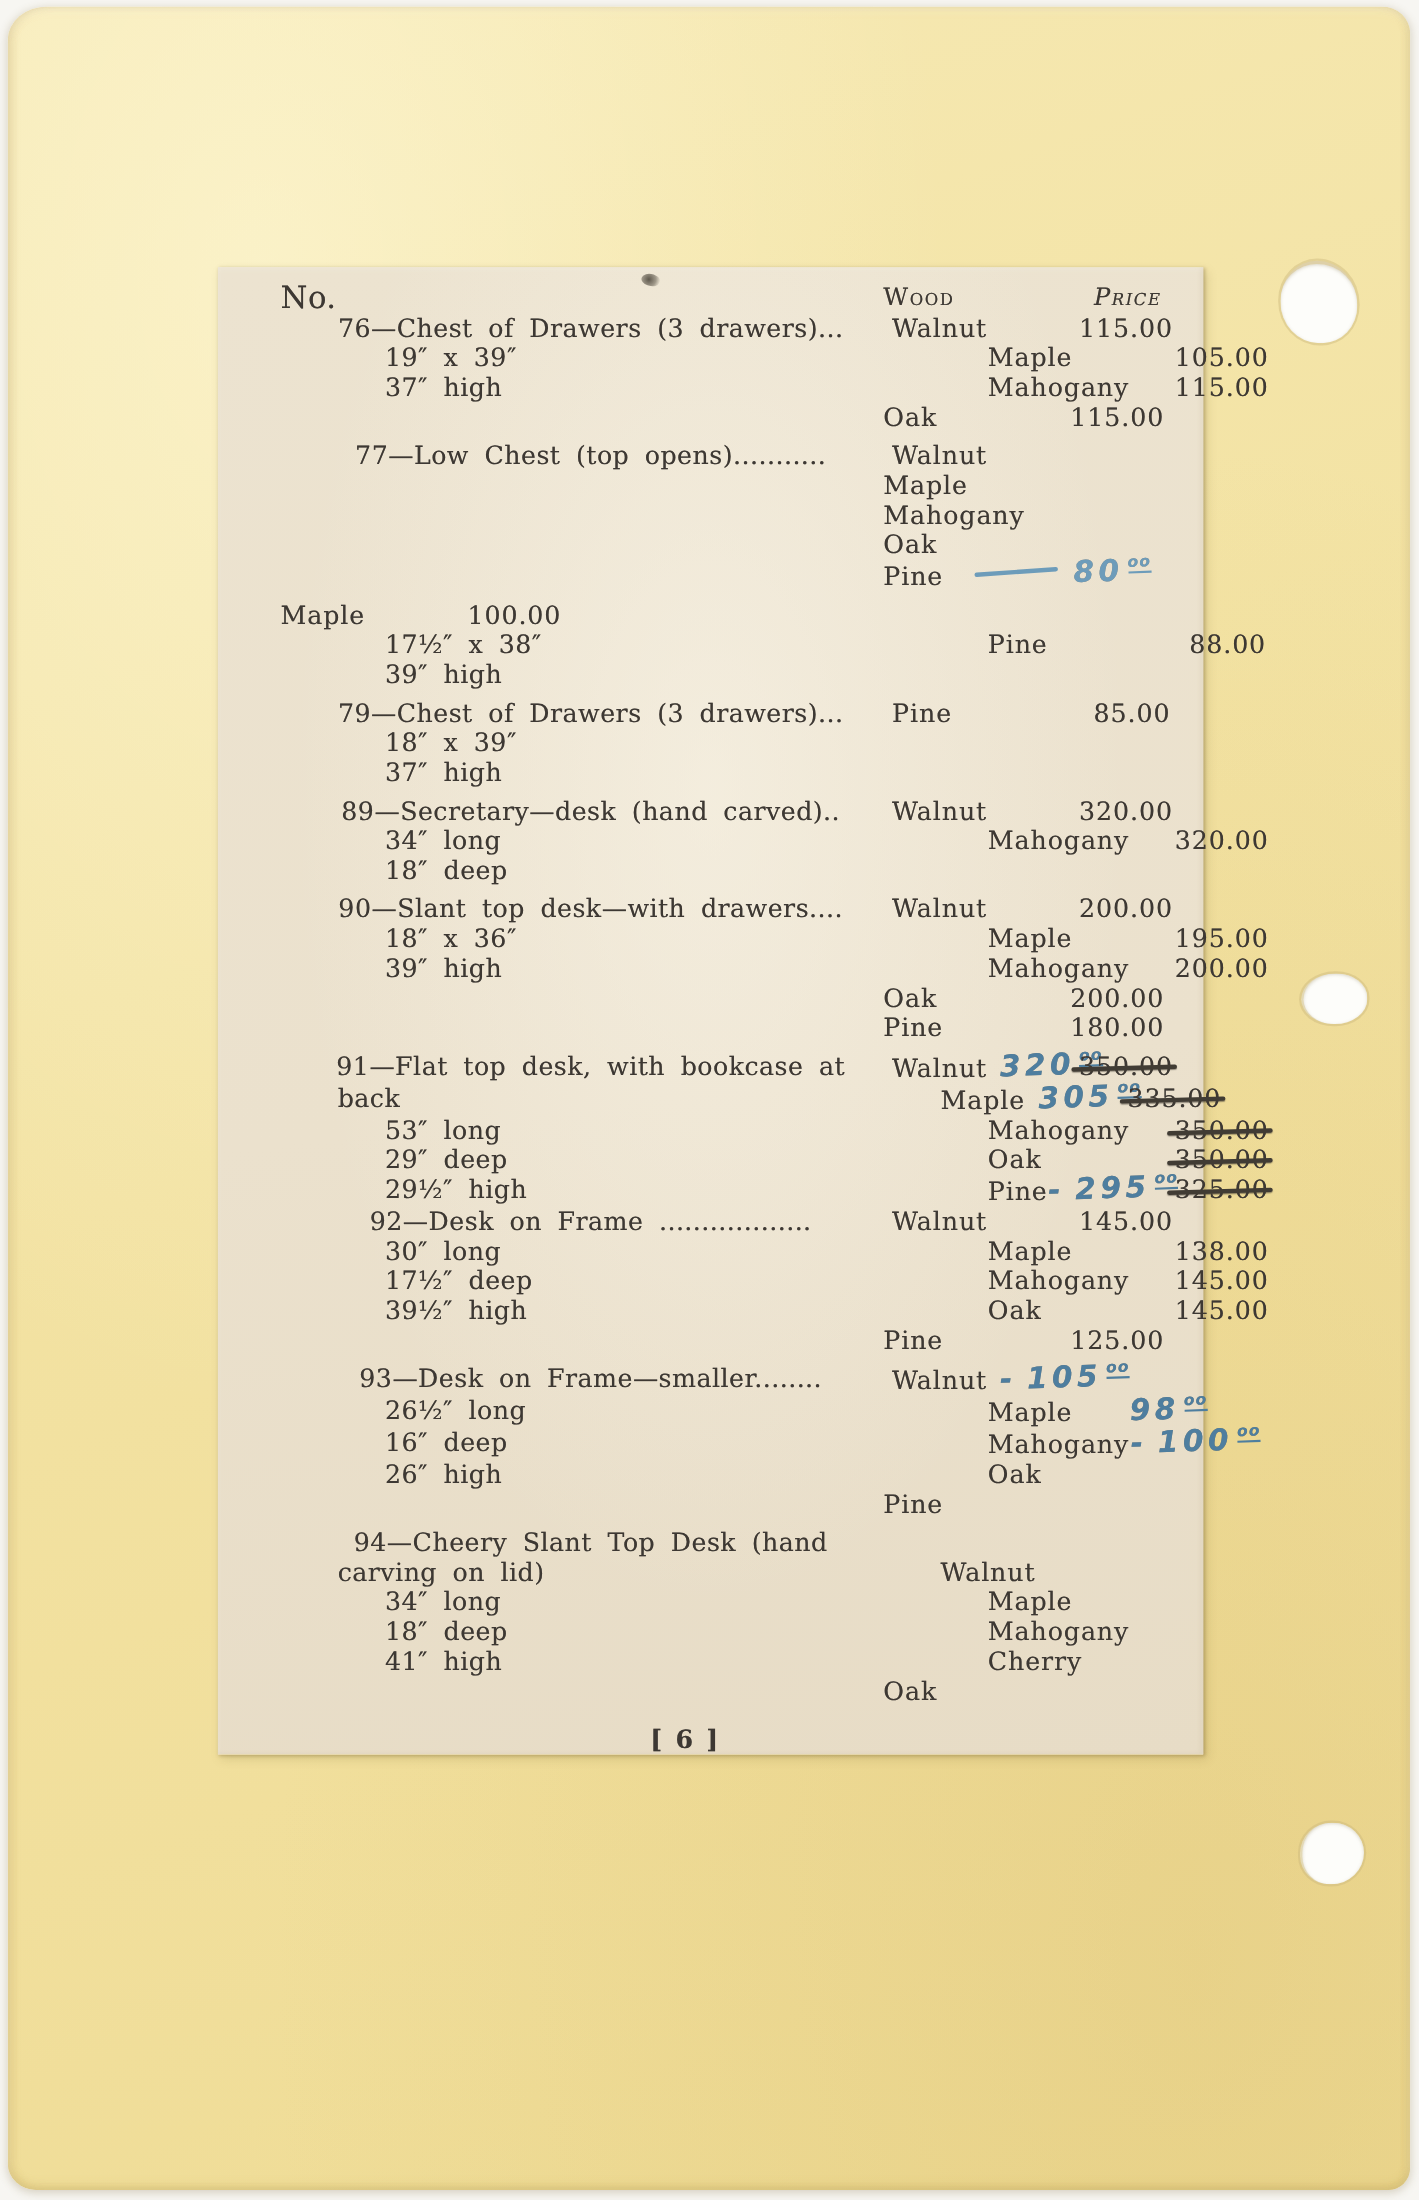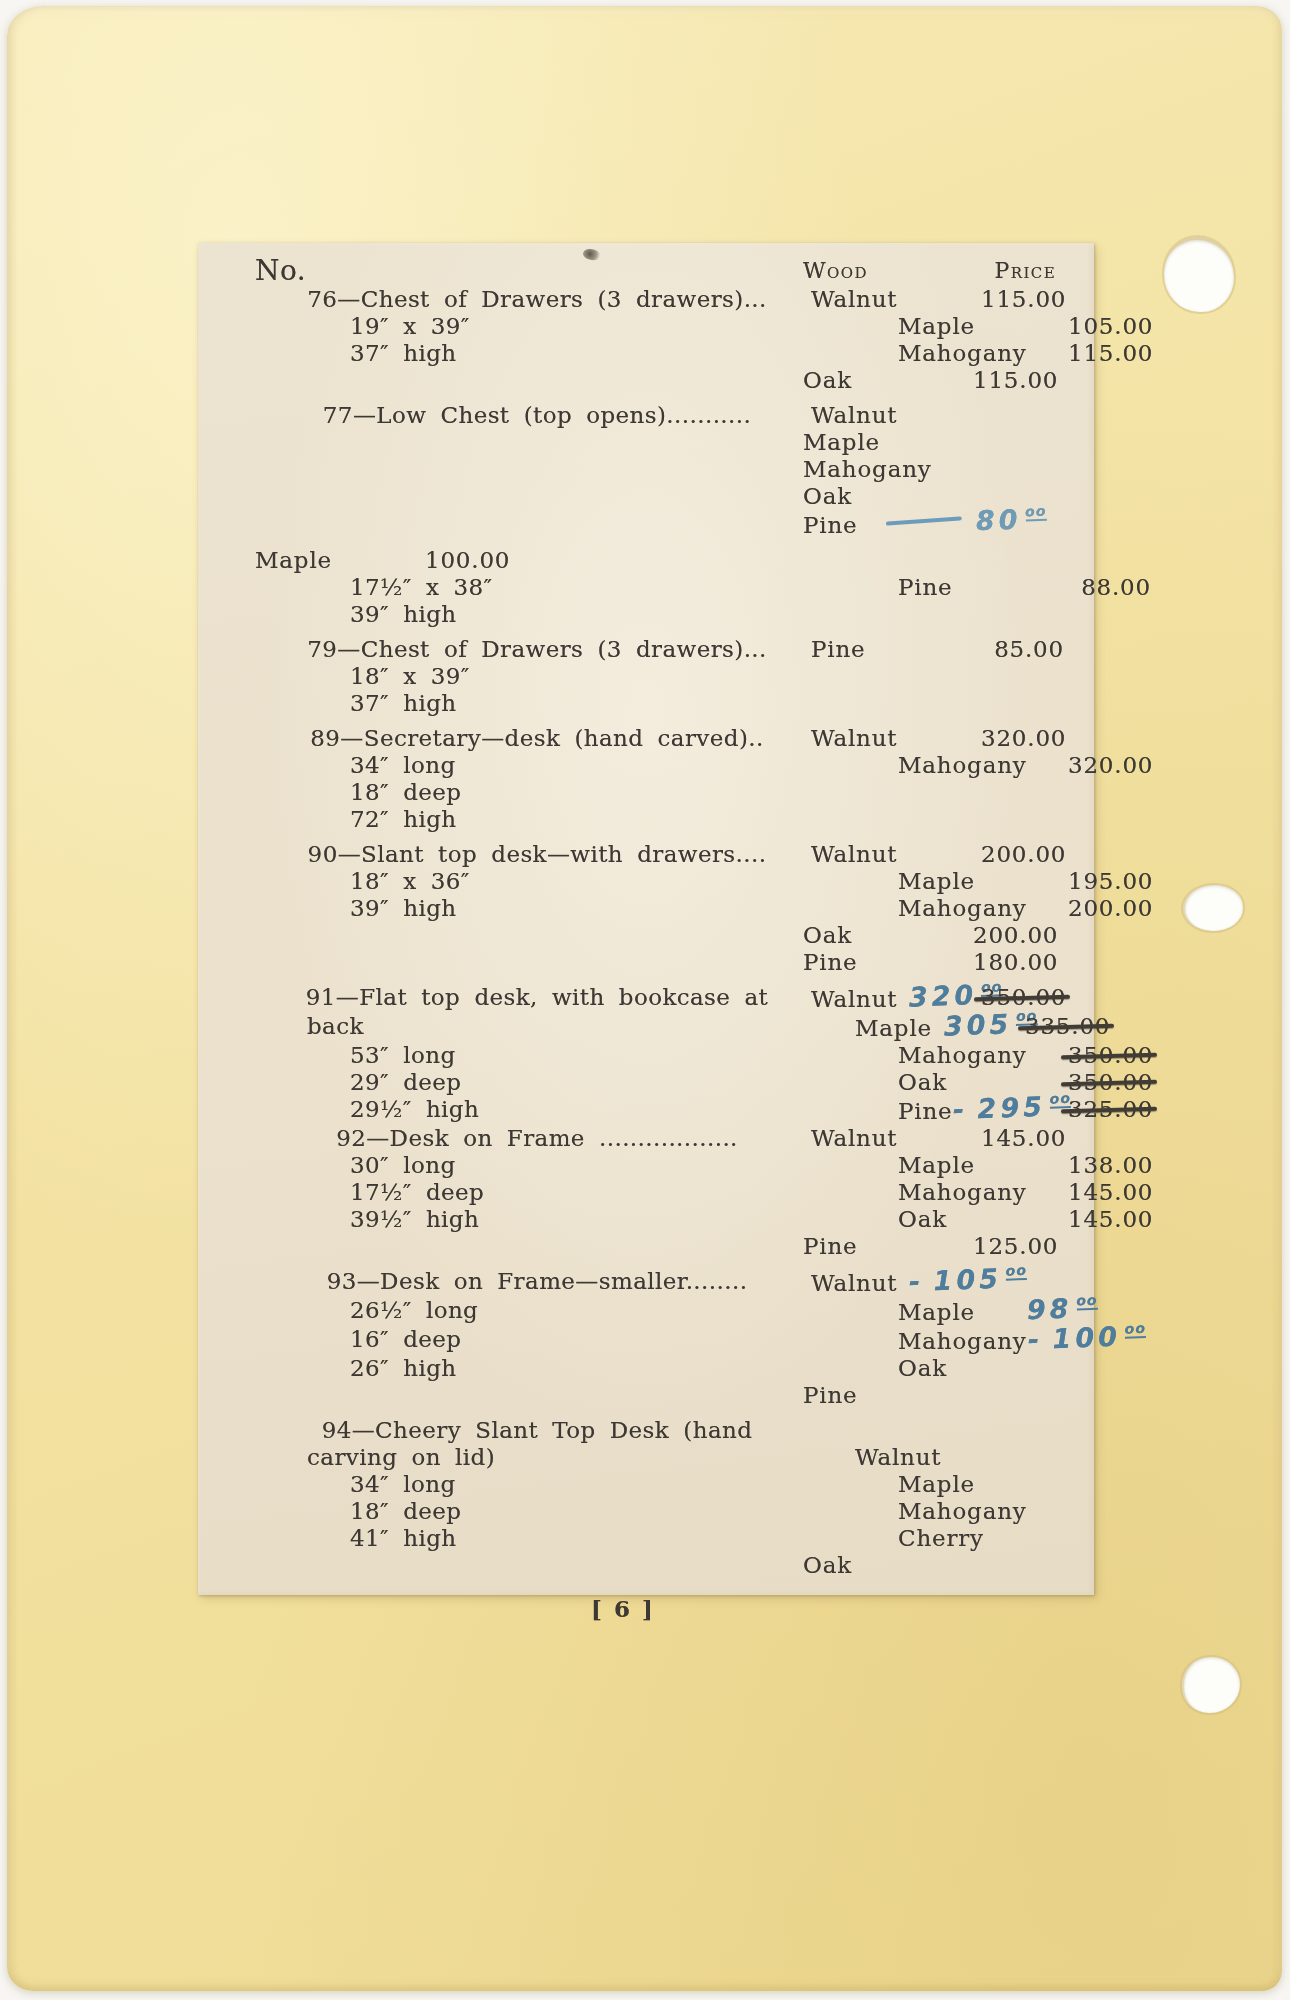--- a/index.html
+++ b/index.html
@@ -65,21 +65,21 @@
   .cl{width:548px;flex:none;word-spacing:.28em;letter-spacing:.4px;white-space:nowrap;}
   .cl.item{padding-left:8px;text-align:center;}
   .cl.dim{padding-left:95px;}
   .cl.cont{padding-left:52px;}
   .cw{width:170px;flex:none;letter-spacing:.8px;white-space:nowrap;overflow:visible;}
   .cp{width:83px;flex:none;text-align:right;letter-spacing:.8px;white-space:nowrap;}
   
   .hdr{margin-bottom:2px;}
   .hdr .cl{font-size:28px;}
   .hdr .cw,.hdr .cp{font-variant-caps:small-caps;font-size:22px;letter-spacing:1.4px;}
-  .hdr .cp{padding-right:0px;}
+  .hdr .cp{padding-right:0px;font-style:italic;}
   
   .struck{position:relative;display:inline-block;}
   .struck::after{
     content:"";position:absolute;left:-7px;right:-4px;top:46%;height:4px;
     background:#413c34;transform:rotate(-1.6deg);border-radius:2px;
     box-shadow:0 1px 1px rgba(65,60,52,.5);
   }
   
   .hand{
     font-family:"DejaVu Sans",sans-serif;font-style:italic;font-weight:bold;
@@ -205,25 +205,20 @@
           <div class="row">
             <div class="cl dim">34″ long</div>
             <div class="cw"><span>Mahogany</span></div>
             <div class="cp"><span>320.00</span></div>
           </div>
           <div class="row">
             <div class="cl dim">18″ deep</div>
             <div class="cw"></div>
             <div class="cp"></div>
           </div>
-          <div class="row">
-            <div class="cl dim">72″ high</div>
-            <div class="cw"></div>
-            <div class="cp"></div>
-          </div>
           <div class="row gap">
             <div class="cl item">90—Slant top desk—with drawers....</div>
             <div class="cw"><span>Walnut</span></div>
             <div class="cp"><span>200.00</span></div>
           </div>
           <div class="row">
             <div class="cl dim">18″ x 36″</div>
             <div class="cw"><span>Maple</span></div>
             <div class="cp"><span>195.00</span></div>
           </div>

